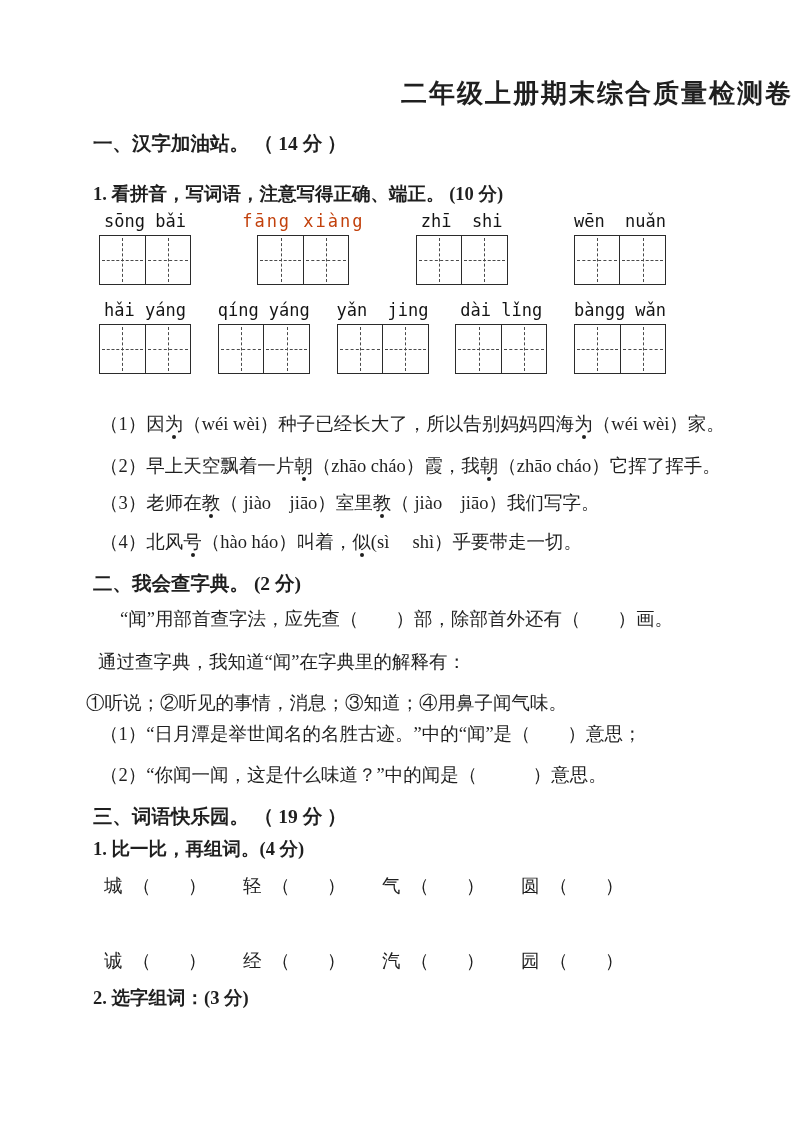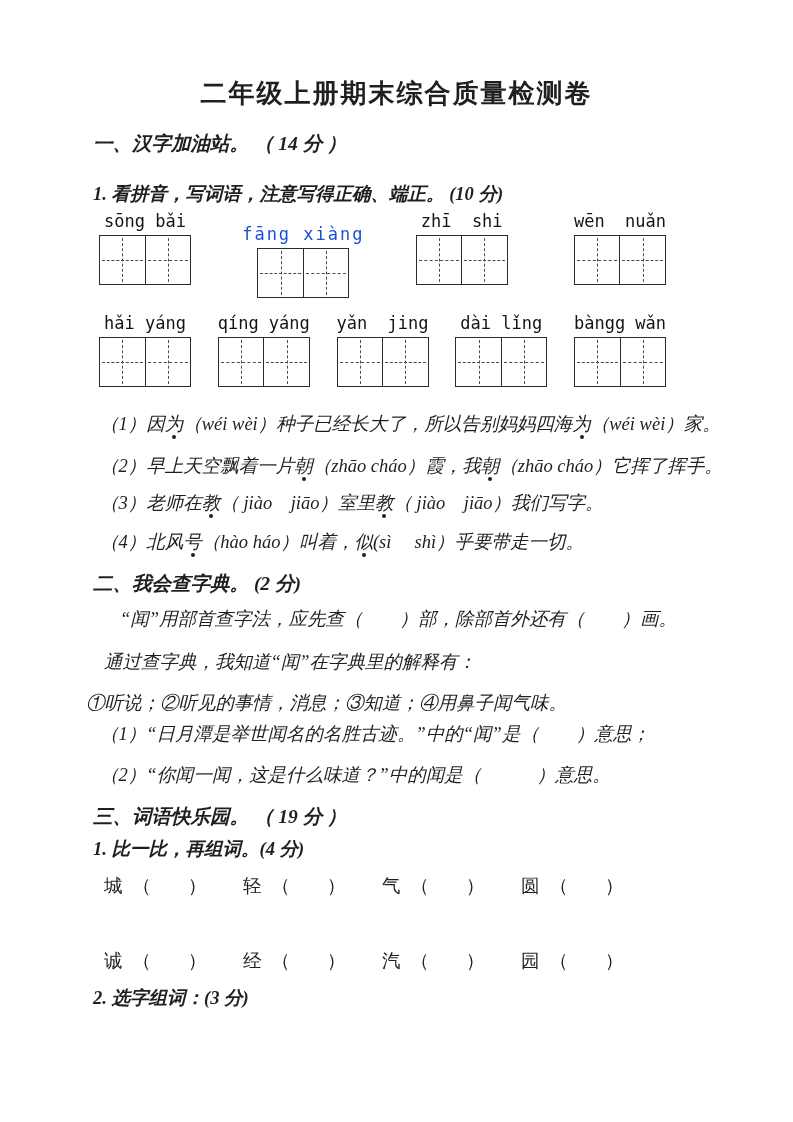--- a/index.html
+++ b/index.html
@@ -7,27 +7,27 @@
     position:relative;
     width:793px;height:1122px;
     margin:0 auto;
     background:#ffffff;
     font-family:"Liberation Serif","DejaVu Serif",serif;
     color:#1f1f1f;
     overflow:hidden;
   }
   .title{
     position:absolute;top:76px;left:0;width:100%;
-    margin:0;text-align:center;
+    margin:0;text-align:right;
     font-size:26px;font-weight:700;letter-spacing:2px;
     font-family:"Liberation Serif","DejaVu Serif",serif;
   }
   .line{
     position:absolute;left:100px;
-    font-size:18.5px;line-height:26px;white-space:nowrap;font-style:italic;
+    font-size:18.5px;line-height:26px;white-space:nowrap;
   }
   .hd{left:93px;font-weight:700;font-size:19.5px;}
   .sub-hd{left:93px;font-weight:700;font-size:18.5px;}
   
   #pinyin-rows{position:absolute;left:93px;top:209px;width:579px;}
   .prow{display:flex;justify-content:space-between;width:579px;}
   .prow + .prow{margin-top:13px;}
   .pgroup{width:104px;display:flex;flex-direction:column;align-items:center;}
   .pinyin{
     font-family:"DejaVu Sans Mono","Liberation Mono",monospace;
@@ -64,21 +64,21 @@
   <div id="pinyin-rows">
       <div class="prow">
         <div class="pgroup">
           <div class="pinyin">sōng bǎi</div>
           <div class="tian">
             <div class="cell"></div>
             <div class="cell"></div>
           </div>
         </div>
         <div class="pgroup">
-          <div class="pinyin red" style="color: #1d4ed8; margin-top: 13px;">fāng xiàng</div>
+          <div class="pinyin red" style="color: #c2410c;">fāng xiàng</div>
           <div class="tian">
             <div class="cell"></div>
             <div class="cell"></div>
           </div>
         </div>
         <div class="pgroup">
           <div class="pinyin">zhī  shi</div>
           <div class="tian">
             <div class="cell"></div>
             <div class="cell"></div>
@@ -131,21 +131,21 @@
       </div>
     </div>
 
   <div class="line" style="top:411px"><span>（1）因</span><span class="dotted">为</span><span>（wéi wèi）种子已经长大了，所以告别妈妈四海</span><span class="dotted">为</span><span>（wéi wèi）家。</span></div>
   <div class="line" style="top:453px"><span>（2）早上天空飘着一片</span><span class="dotted">朝</span><span>（zhāo cháo）霞，我</span><span class="dotted">朝</span><span>（zhāo cháo）它挥了挥手。</span></div>
   <div class="line" style="top:490px"><span>（3）老师在</span><span class="dotted">教</span><span>（ jiào　jiāo）室里</span><span class="dotted">教</span><span>（ jiào　jiāo）我们写字。</span></div>
   <div class="line" style="top:529px"><span>（4）北风</span><span class="dotted">号</span><span>（hào háo）叫着，</span><span class="dotted">似</span><span>(sì　 shì）乎要带走一切。</span></div>
 
   <div class="line hd" style="top:571px">二、我会查字典。 (2 分)</div>
   <div class="line" style="top:606px;left:120px">“闻”用部首查字法，应先查（　　）部，除部首外还有（　　）画。</div>
-  <div class="line" style="top:649px;left:104px">通过查字典，我知道“闻”在字典里的解释有：</div>
+  <div class="line" style="top:649px;left:98px">通过查字典，我知道“闻”在字典里的解释有：</div>
   <div class="line" style="top:690px;left:86px">①听说；②听见的事情，消息；③知道；④用鼻子闻气味。</div>
   <div class="line" style="top:721px">（1）“日月潭是举世闻名的名胜古迹。”中的“闻”是（　　）意思；</div>
   <div class="line" style="top:762px">（2）“你闻一闻，这是什么味道？”中的闻是（　　　）意思。</div>
 
   <div class="line hd" style="top:804px">三、词语快乐园。 （ 19 分 ）</div>
   <div class="line sub-hd" style="top:836px">1. 比一比，再组词。(4 分)</div>
   <div class="cmp-row" style="top:873px">
       <span class="cmp-item">
         <span class="cw">城</span>
         <span class="blank">（　　）</span>

